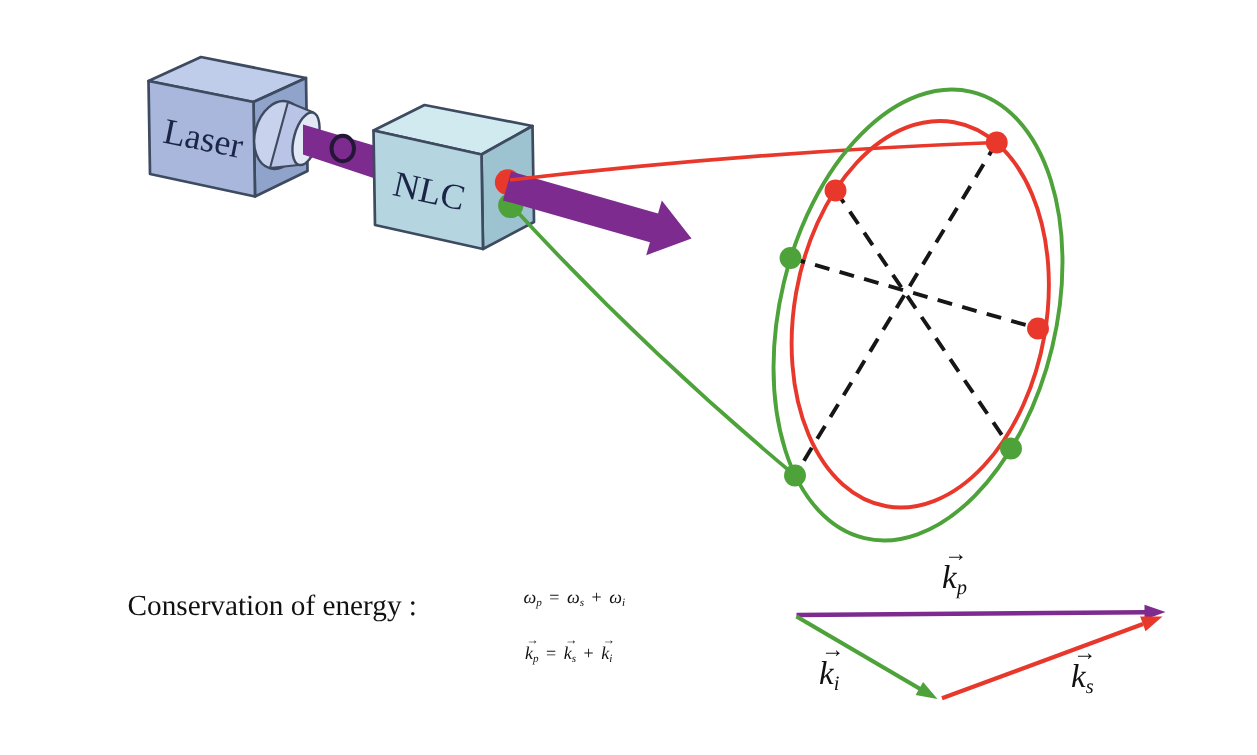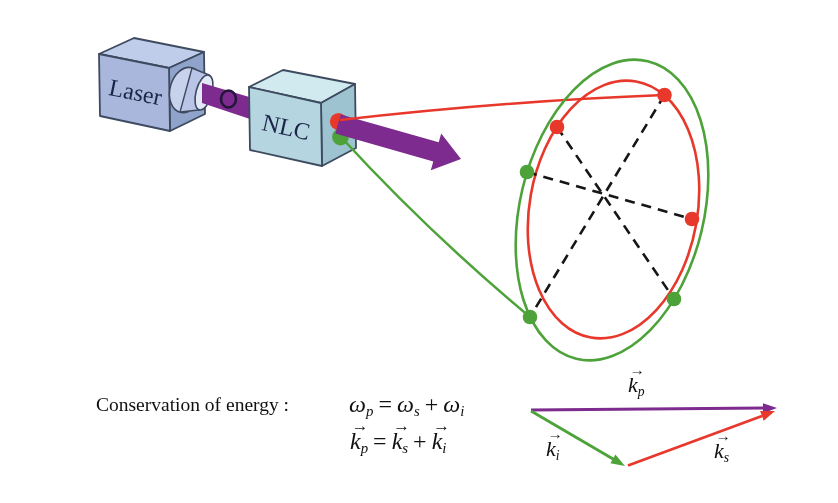--- a/index.html
+++ b/index.html
@@ -3,21 +3,21 @@
 <meta charset="utf-8">
 <style>
   html,body { margin:0; padding:0; background:#ffffff; }
   .stage {
     position:relative; width:838px; height:503px; background:#ffffff;
     font-family:"Liberation Serif", serif; overflow:hidden;
   }
   .stage svg { position:absolute; left:0; top:0; }
   .txt { position:absolute; white-space:nowrap; color:#111111; }
   .eq-label { font-size:19.5px; }
-  .math { font-size:24px; }
+  .math { font-size:12px; }
   .math .it, .vlabel .it { font-style:italic; }
   .math sub, .vlabel sub { font-size:0.62em; font-style:italic; vertical-align:-0.28em; letter-spacing:0; }
   .op { font-style:normal; padding:0 5px; }
   .vec { position:relative; display:inline-block; font-style:italic; }
   .varrow { position:absolute; left:0.10em; top:-0.62em; font-size:0.70em; font-style:normal; line-height:1; }
   .vlabel { font-size:22px; }
   svg text { font-family:"Liberation Serif", serif; }
 </style>
 </head>
 <body>
@@ -73,21 +73,21 @@
     <g>
       <line x1="531" y1="410" x2="764" y2="408.1" stroke-width="3" stroke="#7d2b8e"></line>
       <polygon points="777,408 763,403.2 763,413.2" fill="#7d2b8e"></polygon>
       <line x1="531" y1="411" x2="613.5" y2="459.3" stroke-width="2.8" stroke="#4da239"></line>
       <polygon points="625,466 610.4,463.3 615.4,454.6" fill="#4da239"></polygon>
       <line x1="628" y1="465.5" x2="762" y2="416" stroke-width="2.8" stroke="#e8382b"></line>
       <polygon points="775,411 763.7,420.8 760.1,411.0" fill="#e8382b"></polygon>
     </g>
   </svg>
 
-  <div class="txt eq-label" style="left:96px; top:394px;">Conservation of energy :</div>
+  <div class="txt eq-label" style="left:85px; top:394px;">Conservation of energy :</div>
 
   <div class="txt math" style="left:349px; top:391px;">
     <span><span class="it">ω</span><sub>p</sub></span><span class="op">=</span><span><span class="it">ω</span><sub>s</sub></span><span class="op">+</span><span><span class="it">ω</span><sub>i</sub></span>
   </div>
 
 
   <div class="txt math" style="left:350px; top:428px;">
     <span><span class="vec"><span class="varrow">→</span><span class="it">k</span></span><sub>p</sub></span><span class="op">=</span><span><span class="vec"><span class="varrow">→</span><span class="it">k</span></span><sub>s</sub></span><span class="op">+</span><span><span class="vec"><span class="varrow">→</span><span class="it">k</span></span><sub>i</sub></span>
   </div>
 

